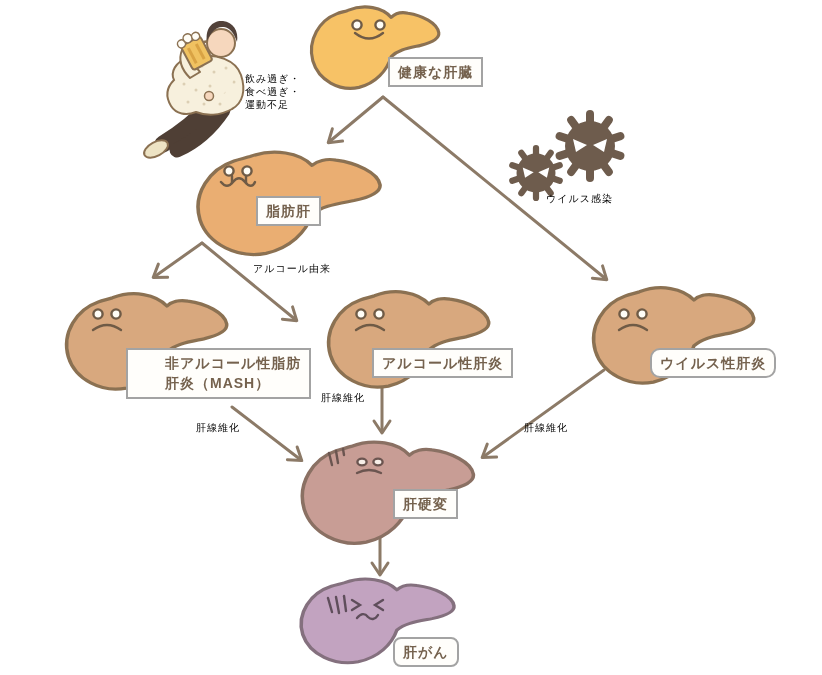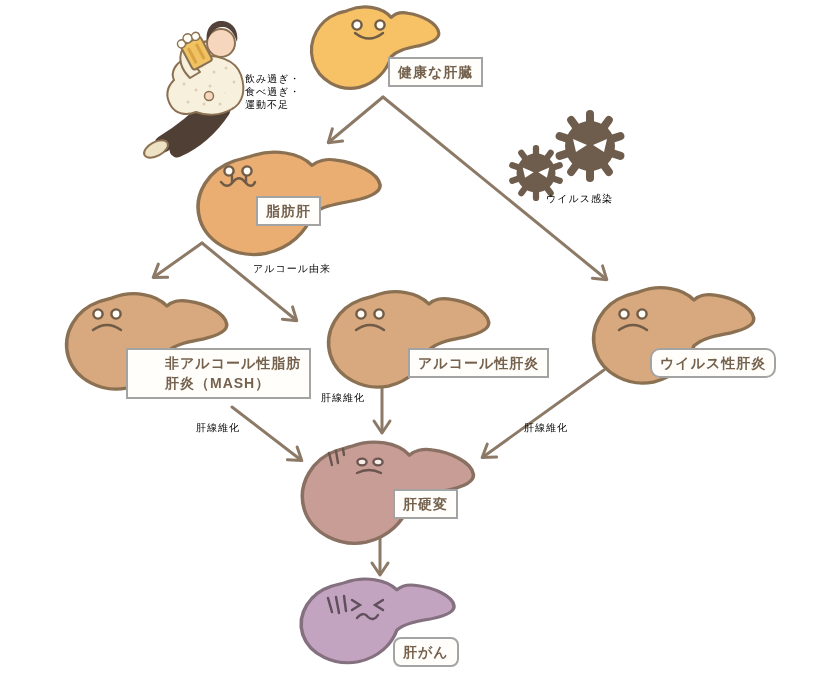--- a/index.html
+++ b/index.html
@@ -161,21 +161,21 @@
     </g>
 
     <use href="#virusShape" transform="translate(590,146)"></use>
     <use href="#virusShape" transform="translate(536,173) scale(0.78)"></use>
   </svg>
 
   <div class="node-label" style="left:388px;top:57px;">健康な肝臓</div>
   <div class="node-label" style="left:256px;top:196px;">脂肪肝</div>
   <div class="node-label" style="left:126px;top:348px;padding-left:37px;">非アルコール性脂肪
 肝炎（MASH）</div>
-  <div class="node-label" style="left:408px;top:348px;">アルコール性肝炎</div>
+  <div class="node-label" style="left:372px;top:348px;">アルコール性肝炎</div>
   <div class="node-label" style="left:650px;top:348px;border-radius:10px;">ウイルス性肝炎</div>
   <div class="node-label" style="left:393px;top:489px;">肝硬変</div>
   <div class="node-label" style="left:393px;top:637px;border-radius:8px;">肝がん</div>
 
   <div class="annot" style="left:245px;top:72px;">飲み過ぎ・
 食べ過ぎ・
 運動不足</div>
   <div class="annot" style="left:546px;top:192px;">ウイルス感染</div>
   <div class="annot" style="left:253px;top:262px;">アルコール由来</div>
   <div class="annot" style="left:196px;top:421px;">肝線維化</div>

